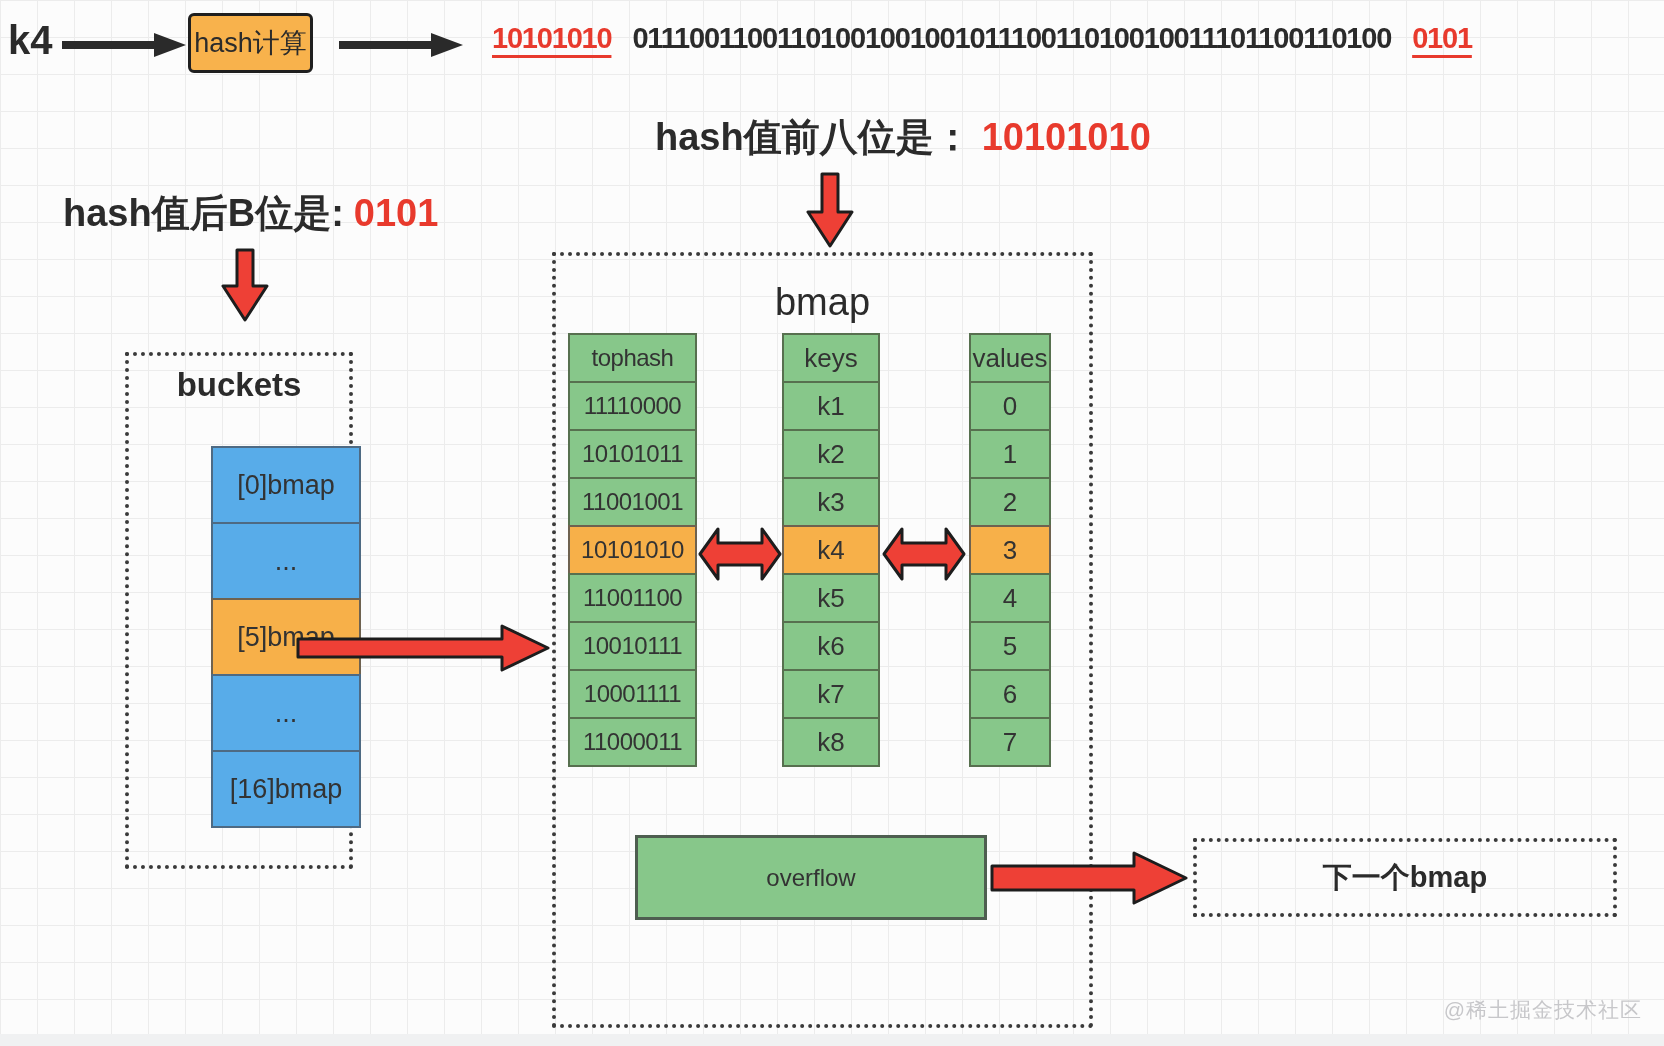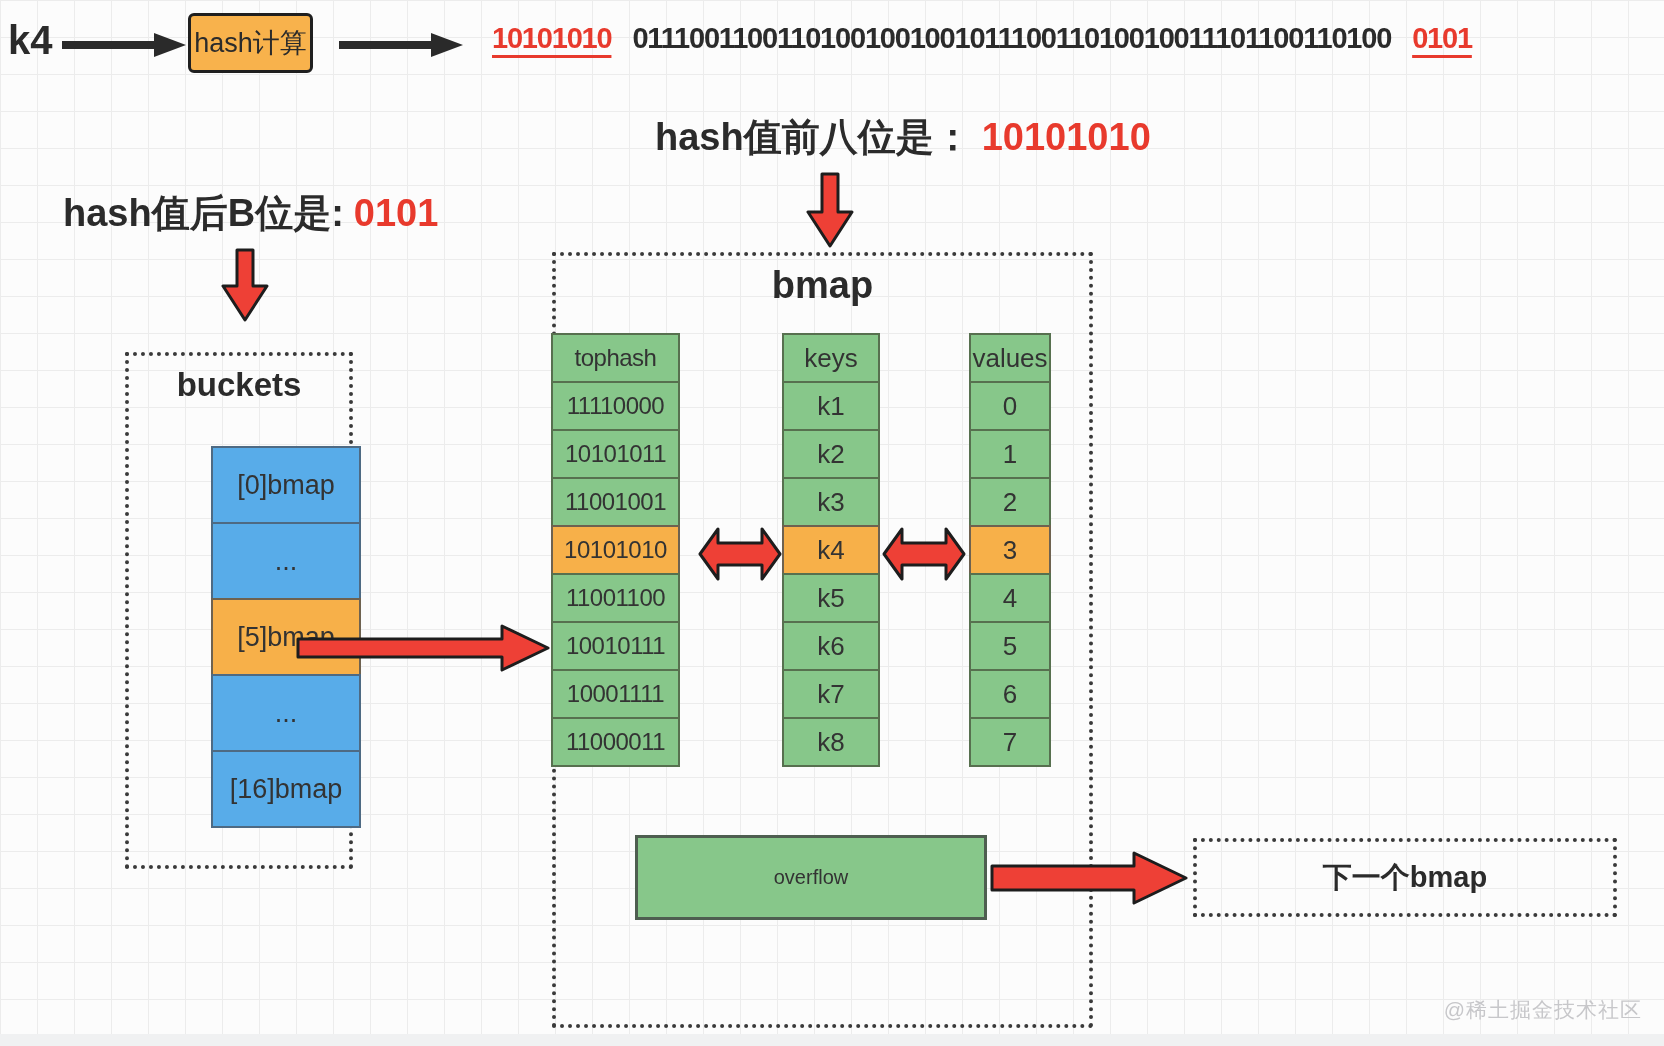--- a/index.html
+++ b/index.html
@@ -43,36 +43,36 @@
   #back-bits-label  { left:63px;  top:188px; }
   .annot .val { margin-left:10px; }
   #down-arrow-front { left:806px; top:172px; }
   #down-arrow-back  { left:221px; top:248px; }
 
   
   .dotted-box { border:4px dotted #3a3a3a; background:transparent; }
   #buckets-box { left:125px; top:352px; width:228px; height:517px; }
   #buckets-title { width:100%; text-align:center; margin-top:10px; font-size:33px; font-weight:bold; }
   #bmap-box { left:552px; top:252px; width:541px; height:776px; }
-  #bmap-title { width:100%; text-align:center; margin-top:8px; font-size:38px; font-weight:bold; }
+  #bmap-title { width:100%; text-align:center; margin-top:25px; font-size:38px; font-weight:normal; }
 
   
   #bucket-col { left:163px; top:446px; width:150px;padding-left:48px; }
   .bucket-cell {
     width:150px; height:78px; margin-top:-2px;
     background:#58ace9; border:2px solid #4e6a83;
     display:flex; align-items:center; justify-content:center;
     font-size:27px; color:#333;
   }
   .bucket-cell:first-child { margin-top:0; }
   .bucket-cell.hl { background:#f7b049; border-color:#6e6250; }
 
   
   .map-col { position:absolute; }
-  #col-tophash { left:551px; top:333px; width:129px; }
+  #col-tophash { left:568px; top:333px; width:129px; }
   #col-keys    { left:782px; top:333px; width:98px; }
   #col-values  { left:969px; top:333px; width:82px; }
   .map-cell {
     height:50px; margin-top:-2px;
     background:#87c78a; border:2px solid #57704f;
     display:flex; align-items:center; justify-content:center;
     font-size:26px; color:#333;
   }
   .map-cell:first-child { margin-top:0; }
   .map-cell.hl { background:#f7b049; border-color:#6e6250; }
@@ -80,21 +80,21 @@
 
   #dbl-arrow-1 { left:698px; top:526px; }
   #dbl-arrow-2 { left:882px; top:526px; }
   #bucket-arrow { left:296px; top:622px; }
 
   
   #overflow-box {
     left:635px; top:835px; width:352px; height:85px;
     background:#87c78a; border:3px solid #4e5e50;
     display:flex; align-items:center; justify-content:center;
-    font-size:20px; color:#333;
+    font-size:24px; color:#333;
   }
   #overflow-arrow { left:990px; top:850px; }
   #next-bmap-box {
     left:1193px; top:838px; width:424px; height:79px;
     display:flex; align-items:center; justify-content:center;
     font-size:29px; font-weight:bold;
   }
 
   #watermark {
     right:22px; bottom:22px;

